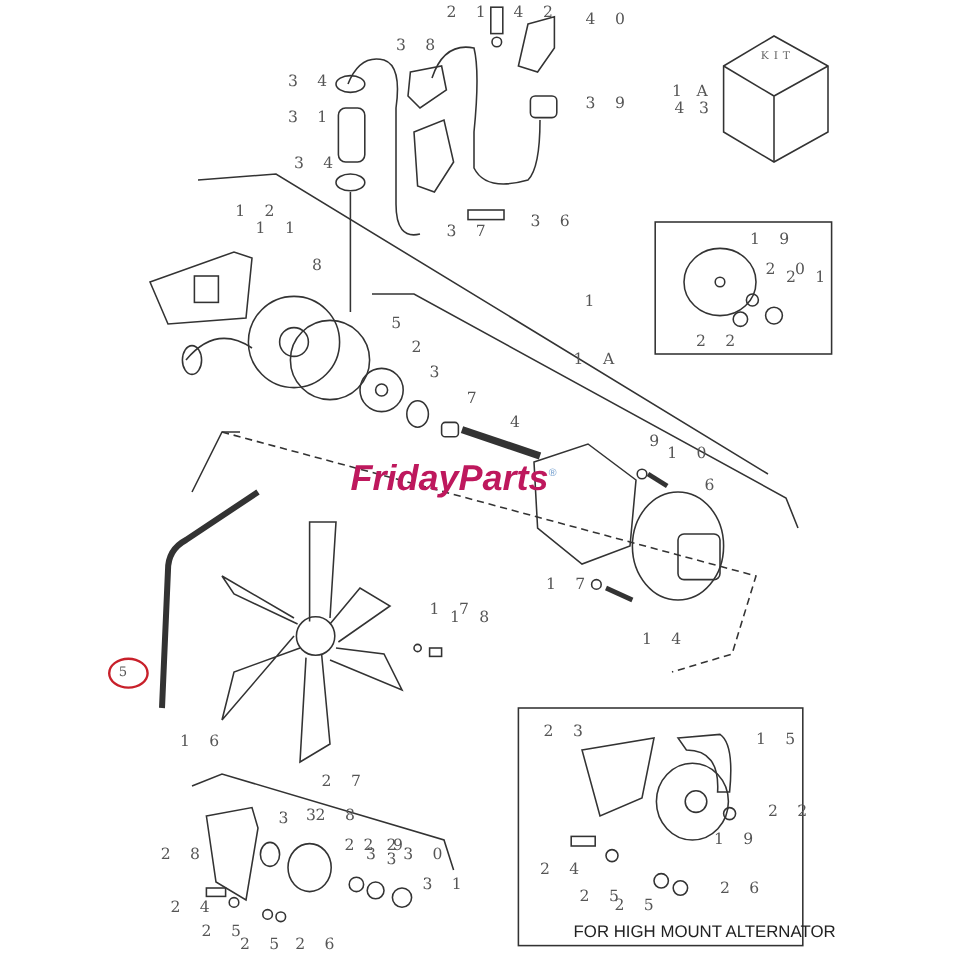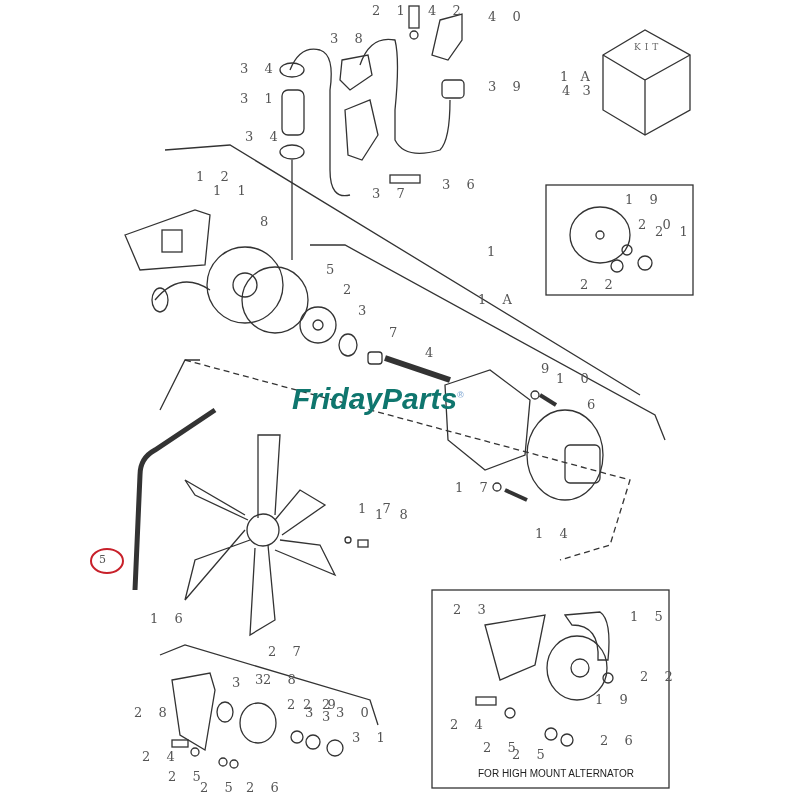--- a/index.html
+++ b/index.html
@@ -1,23 +1,23 @@
 <!DOCTYPE html>
 <html><head>
 <meta charset="utf-8">
 <style>
   html, body { margin: 0; padding: 0; background: #ffffff; }
   body { width: 800px; height: 800px; position: relative; overflow: hidden; font-family: "DejaVu Serif", serif; }
   #diagram { position: absolute; left: 0; top: 0; width: 800px; height: 800px; }
   .lbl { position: absolute; font-family: "DejaVu Serif", serif; font-size: 13px; color: #555; letter-spacing: 6px; white-space: nowrap; line-height: 1; }
   .watermark { position: absolute; left: 292px; top: 382px; font-family: "Liberation Sans", sans-serif; font-weight: bold; font-style: italic; font-size: 30px; letter-spacing: 0; white-space: nowrap; }
-  .wm-a { color: #0f766e; }
+  .wm-a { color: #be185d; }
   .kit-label { position: absolute; font-size: 9px; color: #666; letter-spacing: 4px; }
   .callout-circle { position: absolute; left: 90px; top: 548px; width: 30px; height: 22px; border: 2px solid #c8202a; border-radius: 50%; }
-  .caption { position: absolute; left: 478px; top: 768px; font-family: "Liberation Sans", sans-serif; font-size: 10px; color: #222; letter-spacing: 0; }
+  .caption { position: absolute; left: 478px; top: 768px; font-family: "Liberation Sans", sans-serif; font-size: 14px; color: #222; letter-spacing: 0; }
 </style>
 </head>
 <body>
 
 <svg id="diagram" viewBox="0 0 800 800" xmlns="http://www.w3.org/2000/svg">
   <g fill="none" stroke="#333" stroke-width="1.3">
 
     <path d="M290 70 Q300 45 320 50 Q335 55 330 90 L330 170 Q330 200 350 195"></path>
     <path d="M360 65 Q370 35 395 40 Q400 60 395 110 L395 140 Q405 160 440 150 Q450 140 450 100"></path>
 

